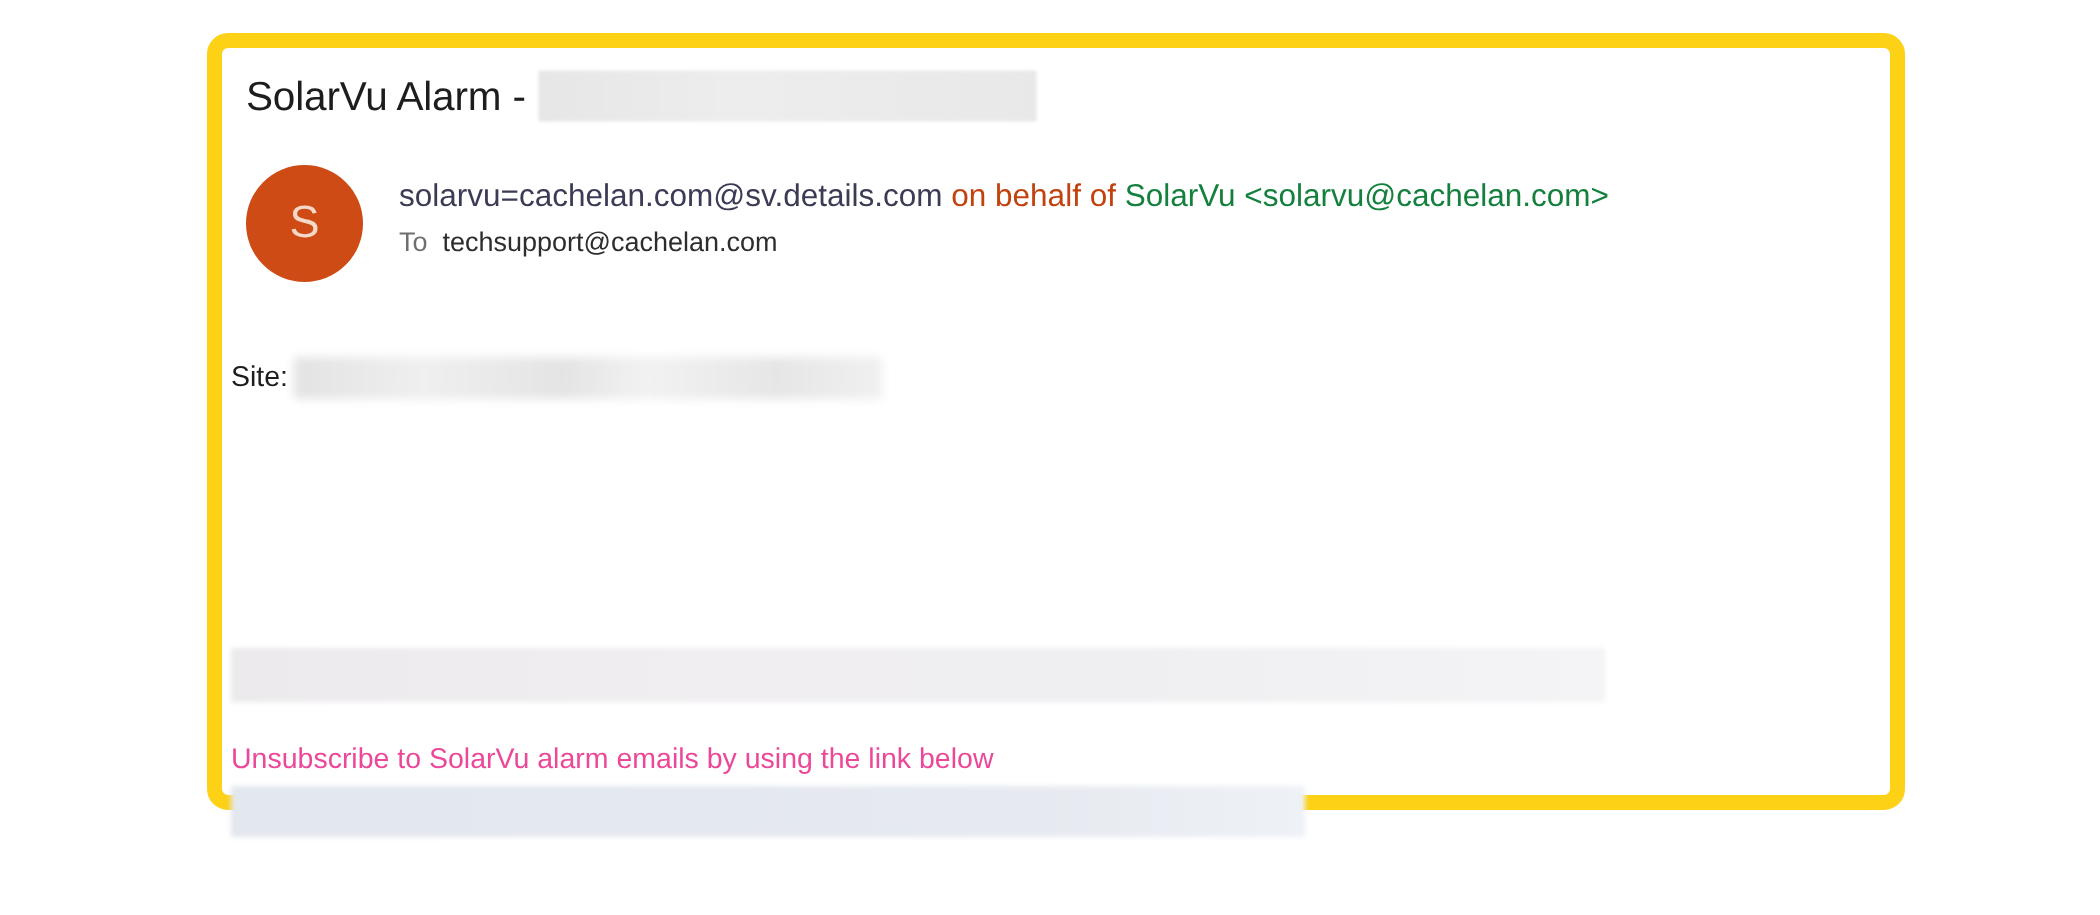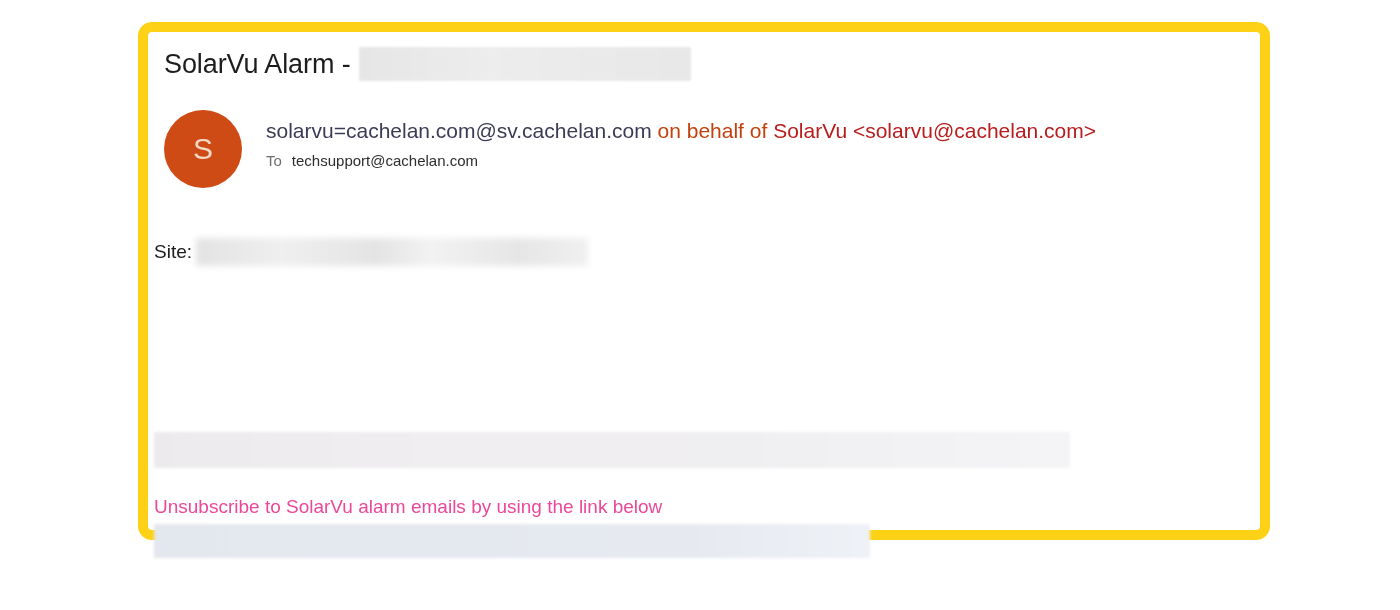--- a/index.html
+++ b/index.html
@@ -106,26 +106,26 @@
     font-family: "Liberation Sans", sans-serif;
     font-size: 21px;
     color: #3b3b55;
     white-space: nowrap;
     line-height: 26px;
   }
   .sender-line1 .muted {
     color: #c2410c;
   }
   .sender-line1 .display-name {
-    color: #b91c1c;
+    color: #15803d;
   }
   .sender-line2 {
     margin-top: 6px;
     font-family: "Liberation Sans", sans-serif;
-    font-size: 15px;
+    font-size: 18px;
     color: #2d2d2d;
     white-space: nowrap;
     line-height: 22px;
   }
   .sender-line2 .to-label {
     color: #6f6f6f;
     margin-right: 10px;
   }
 
   
@@ -231,21 +231,21 @@
         <span class="subject-text">SolarVu Alarm -</span>
         <span class="redacted subject-redaction"></span>
       </div>
 
       <div class="sender-block">
         <div class="avatar" style="background: rgb(206, 75, 22);">
           <span>S</span>
         </div>
         <div class="sender-lines">
           <div class="sender-line1">
-            <span>solarvu=cachelan.com@sv.cachelan.com</span><span class="muted"> on behalf of </span><span class="display-name">SolarVu</span>&nbsp;<span class="display-name">&lt;solarvu@cachelan.com&gt;</span>
+            <span>solarvu=cachelan.com@sv.details.com</span><span class="muted"> on behalf of </span><span class="display-name">SolarVu</span>&nbsp;<span class="display-name">&lt;solarvu@cachelan.com&gt;</span>
           </div>
           <div class="sender-line2">
             <span class="to-label">To</span><span>techsupport@cachelan.com</span>
           </div>
         </div>
       </div>
 
       <div class="body-area">
 
         <div class="site-row">

